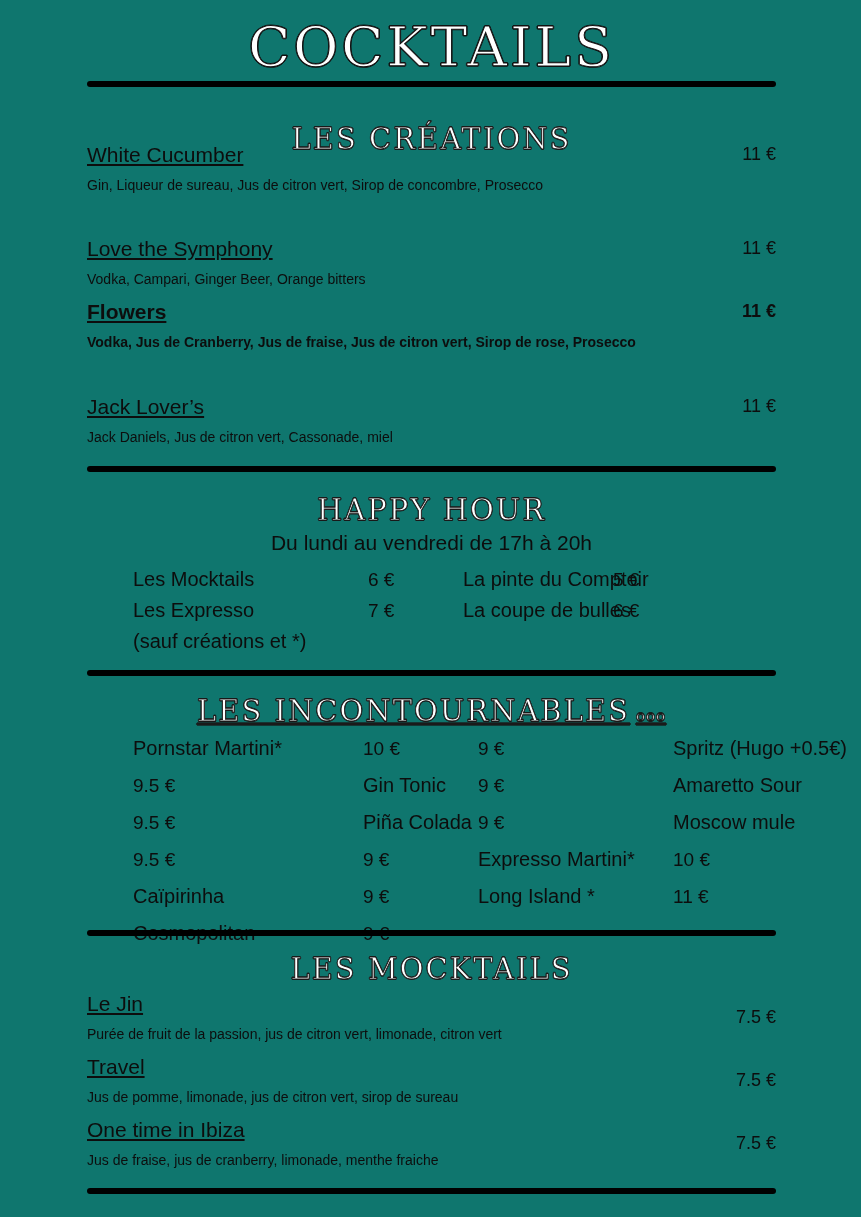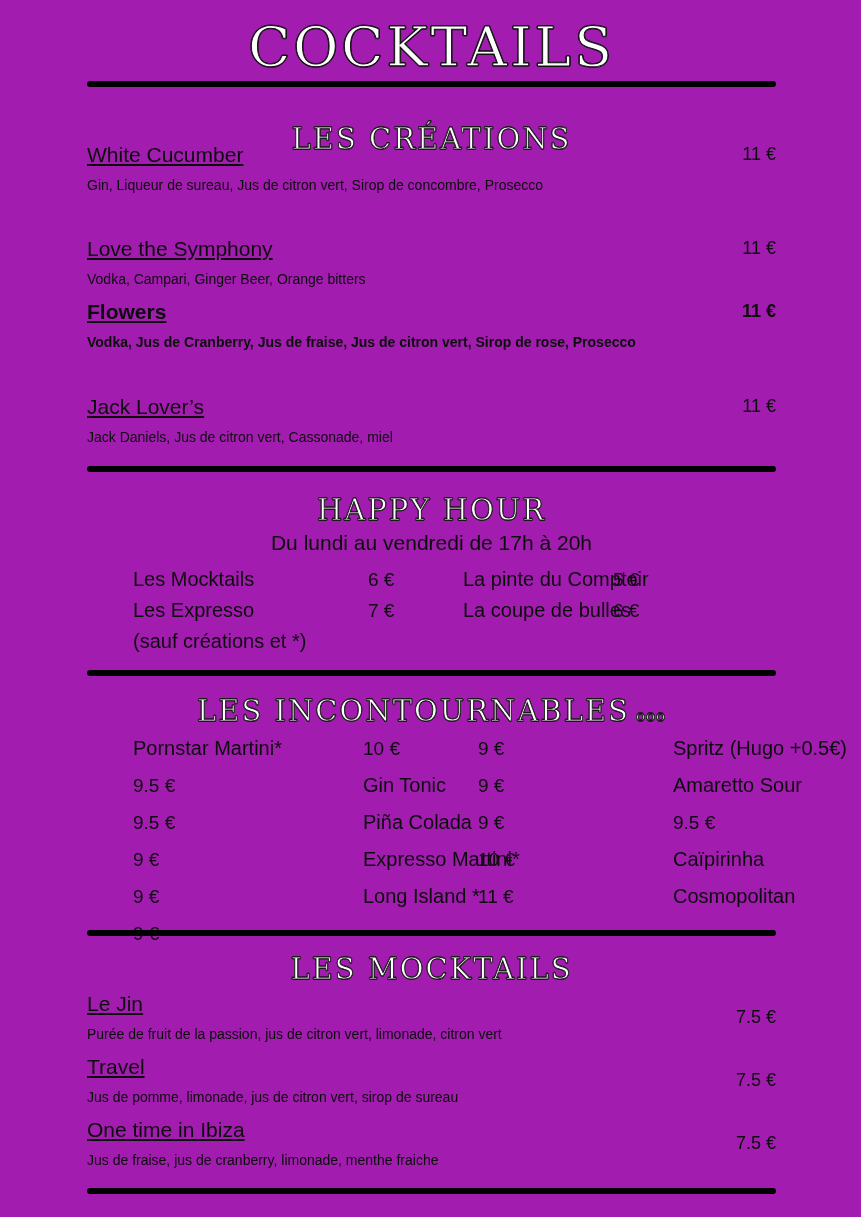--- a/index.html
+++ b/index.html
@@ -8,21 +8,21 @@
     background: #ffffff;
   }
   body {
     font-family: "Liberation Sans", sans-serif;
     color: #0d0d0d;
   }
   #page {
     position: relative;
     width: 861px;
     height: 1217px;
-    background: #a21caf;
+    background: #0f766e;
     overflow: hidden;
     box-sizing: border-box;
   }
 
   
   .inner {
     position: absolute;
     left: 87px;
     width: 689px;
   }
@@ -197,39 +197,40 @@
     <div class="cell-name">Les Expresso</div>
     <div class="cell-price">7 €</div>
     <div class="cell-name">La coupe de bulles</div>
     <div class="cell-price">6 €</div>
   </div>
 
   <div id="hh-note">(sauf créations et *)</div>
 
   <div class="rule" style="top:670px;"></div>
 
-  <div class="inner sec-title" style="top:694px;">
+  <div class="inner sec-title" style="top:694px;text-decoration:underline;">
     <span>LES INCONTOURNABLES</span><span class="dots">ooo</span>
   </div>
 
   <div class="grid" id="inc-grid">
     <div class="cell-name">Pornstar Martini*</div>
     <div class="cell-price">10 €</div>
     <div class="cell-price">9 €</div>
 
     <div class="cell-name">Spritz (Hugo +0.5€)</div>
     <div class="cell-price">9.5 €</div>
     <div class="cell-name">Gin Tonic</div>
     <div class="cell-price">9 €</div>
 
     <div class="cell-name">Amaretto Sour</div>
     <div class="cell-price">9.5 €</div>
     <div class="cell-name">Piña Colada</div>
     <div class="cell-price">9 €</div>
 
+    <div class="cell-name">Moscow mule</div>
     <div class="cell-price">9.5 €</div>
     <div class="cell-price">9 €</div>
 
     <div class="cell-name">Expresso Martini*</div>
     <div class="cell-price">10 €</div>
     <div class="cell-name">Caïpirinha</div>
     <div class="cell-price">9 €</div>
 
     <div class="cell-name">Long Island *</div>
     <div class="cell-price">11 €</div>

